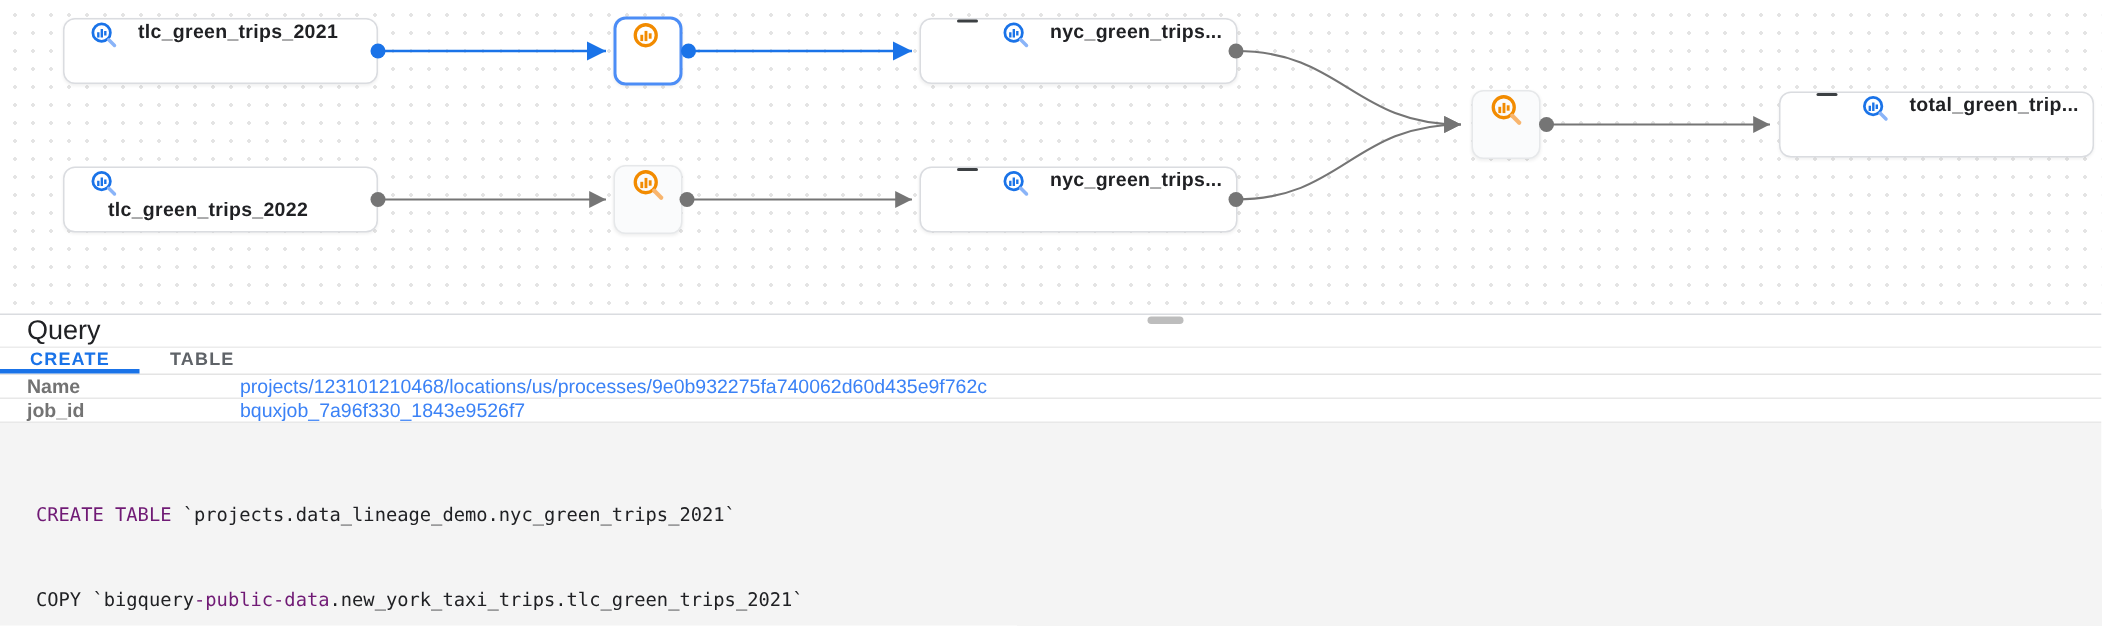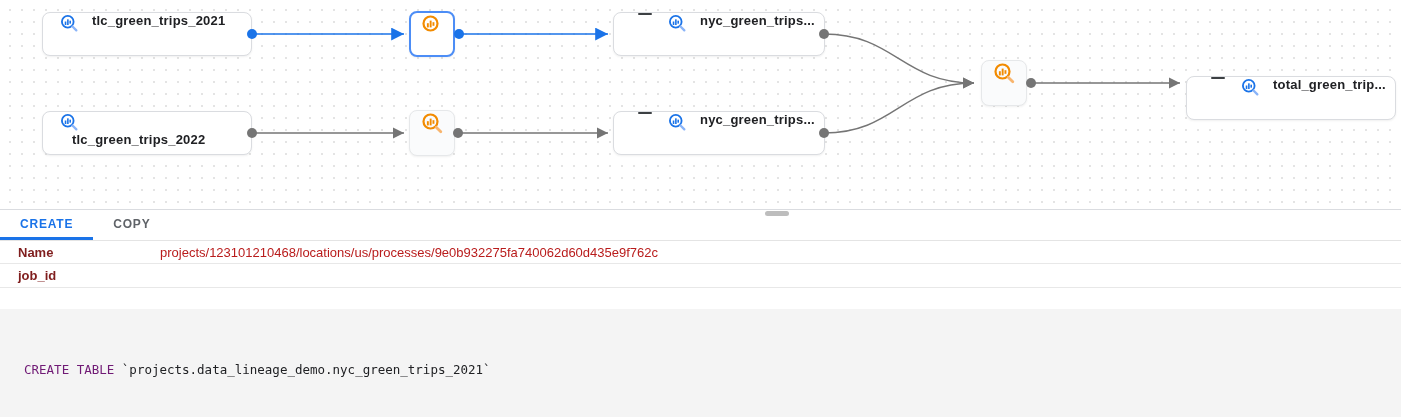--- a/index.html
+++ b/index.html
@@ -43,22 +43,22 @@
   .panel-title { font-size:18px; font-weight:400; color:#202124; }
 
   .tabbar { height:35px; display:flex; align-items:stretch; border-bottom:1px solid #e4e4e4; }
   .tab { display:flex; align-items:center; justify-content:center; padding:0 20px;
     font-size:12px; font-weight:700; letter-spacing:.8px; color:#5f6368;
     cursor:pointer; border-bottom:3px solid transparent; }
   .tab.active { color:#1a73e8; border-bottom-color:#1a73e8; }
 
   .kv-row { display:flex; align-items:center; height:26px; border-bottom:1px solid #e8e8e8;
     font-size:13px; }
-  .kv-key { width:160px; padding-left:18px; font-weight:700; color:#7f1d1d; flex:none; }
-  .kv-val { color:#b91c1c; white-space:nowrap; }
+  .kv-key { width:160px; padding-left:18px; font-weight:700; color:#737373; flex:none; }
+  .kv-val { color:#3b82f6; white-space:nowrap; }
 
   .code-gap { height:24px; background:#fff; }
   .codeblock { flex:1; background:#f4f4f4; padding:13px 0 0 24px;
     font-family:"DejaVu Sans Mono","Liberation Mono",monospace; font-size:12.5px;
     line-height:19px; color:#202124; white-space:pre; }
   .kw { color:#701a75; }
 </style>
 </head>
 <body>
 
@@ -188,50 +188,55 @@
       <svg width="24" height="24" viewBox="0 0 24 24">
         <circle cx="10.5" cy="10.5" r="7" fill="none" stroke="#f28b00" stroke-width="2.2"></circle>
         <line x1="16.2" y1="16.2" x2="20.8" y2="20.8" stroke="#f8b56e" stroke-width="2.8" stroke-linecap="round"></line>
         <rect x="6.9" y="10.2" width="1.9" height="4.2" fill="#f28b00"></rect>
         <rect x="9.7" y="7.6" width="1.9" height="6.8" fill="#f28b00"></rect>
         <rect x="12.5" y="9.2" width="1.9" height="3.6" fill="#f28b00"></rect>
       </svg>
     </span>
   </div>
 
-  <div class="node table-node" style="left:1186px; top:76px; width:210px; padding-left:24px;">
+  <div class="node table-node" style="left:1186px; top:61px; width:210px; padding-left:24px;">
     <span class="minus-icon"></span>
     <span class="bq-icon">
       <svg width="20" height="20" viewBox="0 0 24 24">
         <circle cx="10.5" cy="10.5" r="7" fill="none" stroke="#1a73e8" stroke-width="2.2"></circle>
         <line x1="16.2" y1="16.2" x2="20.8" y2="20.8" stroke="#8ab4f8" stroke-width="2.8" stroke-linecap="round"></line>
         <rect x="6.9" y="10.2" width="1.9" height="4.2" fill="#1a73e8"></rect>
         <rect x="9.7" y="7.6" width="1.9" height="6.8" fill="#1a73e8"></rect>
         <rect x="12.5" y="9.2" width="1.9" height="3.6" fill="#1a73e8"></rect>
       </svg>
     </span>
     <span class="node-label">total_green_trip...</span>
   </div>
 </div>
 
 <div class="drag-handle"></div>
 
 <div class="panel">
+  <div class="panel-header">
+    <div class="panel-title">Query</div>
+  </div>
 
   <div class="tabbar">
     <div class="tab active">CREATE</div>
-    <div class="tab">COPY</div>
+    <div class="tab">TABLE</div>
   </div>
 
   <div class="kv-row">
     <div class="kv-key">Name</div>
     <div class="kv-val">projects/123101210468/locations/us/processes/9e0b932275fa740062d60d435e9f762c</div>
   </div>
   <div class="kv-row">
     <div class="kv-key">job_id</div>
+    <div class="kv-val">bquxjob_7a96f330_1843e9526f7</div>
   </div>
 
   <div class="code-gap"></div>
 
   <div class="codeblock">
     <div class="code-line"><span class="kw">CREATE TABLE</span><span> `projects.data_lineage_demo.nyc_green_trips_2021`</span></div>
+    <div class="code-line"><span>COPY `bigquery</span><span class="kw">-public-data</span><span>.new_york_taxi_trips.tlc_green_trips_2021`</span></div>
   </div>
 </div>
 
 </body></html>

